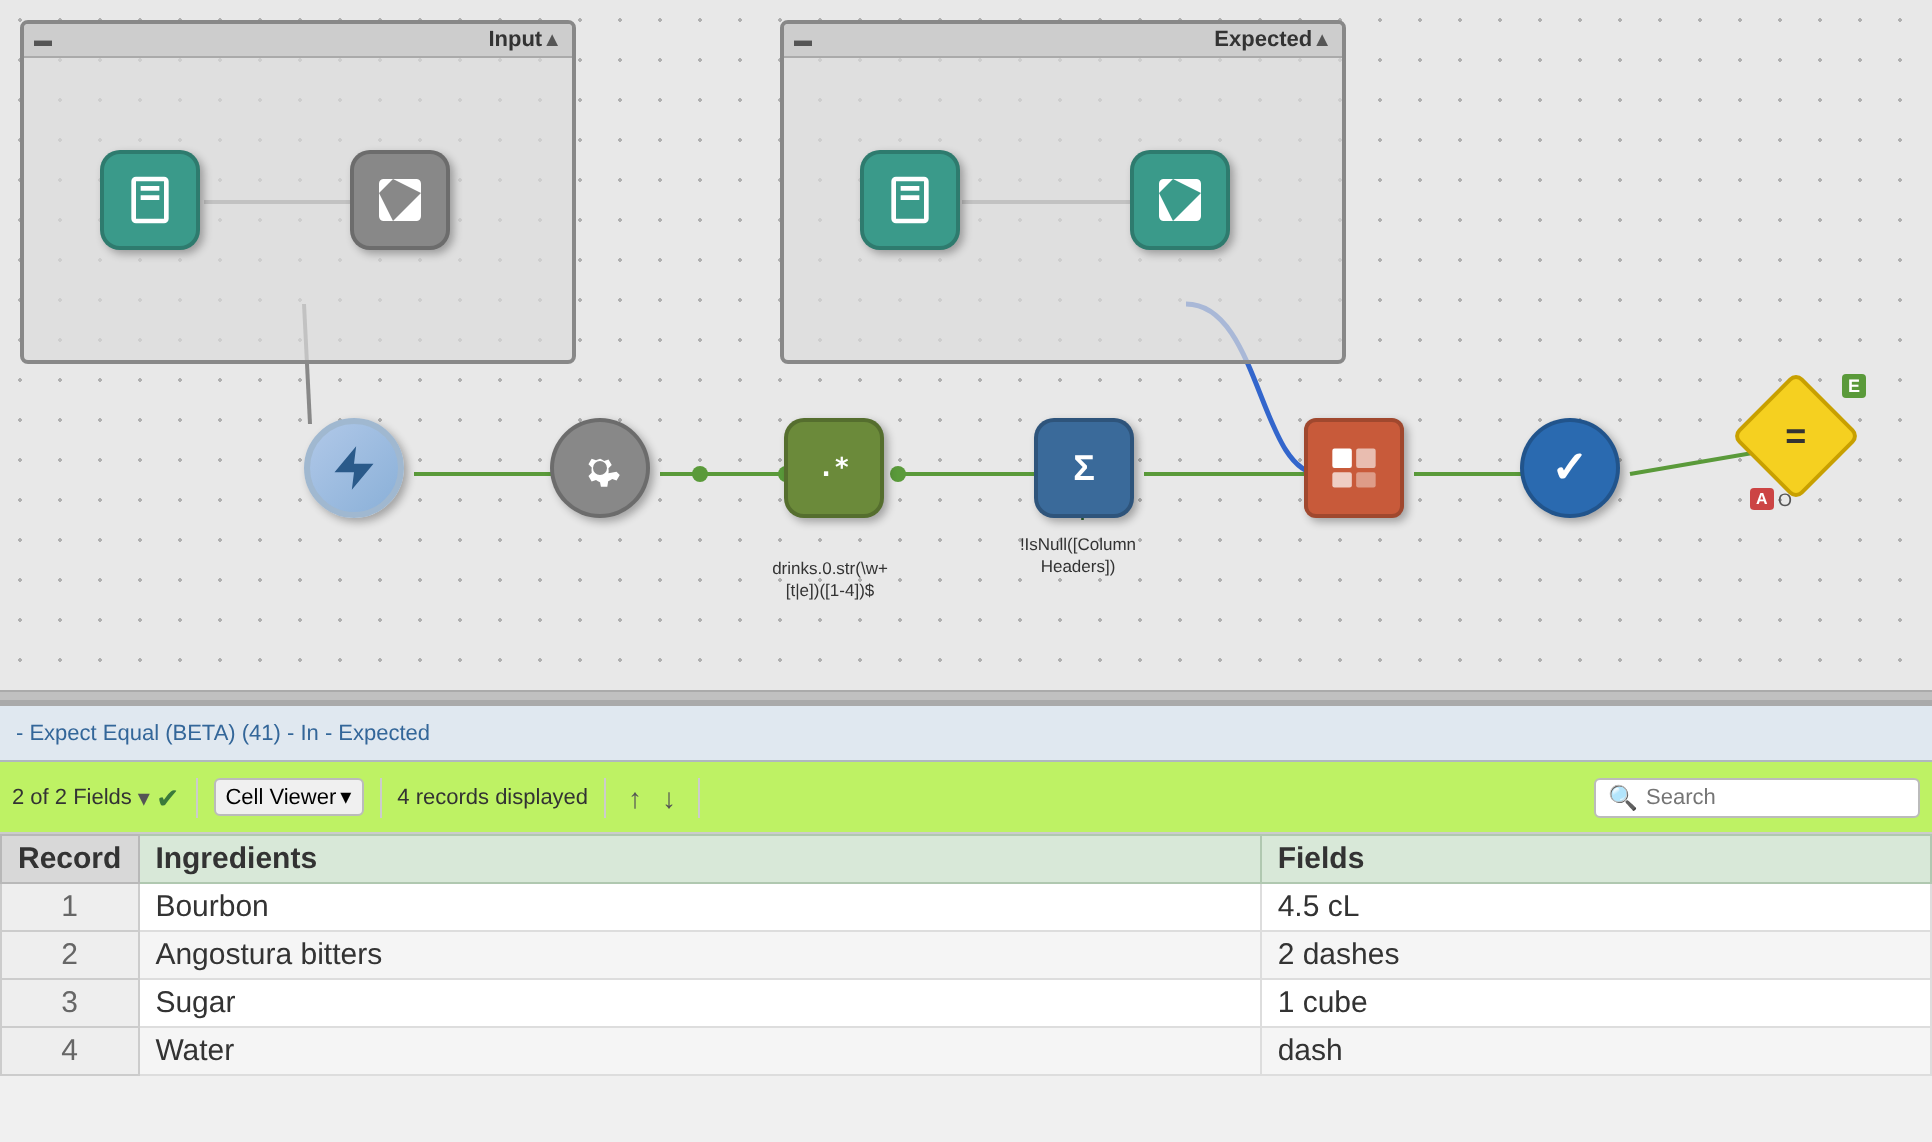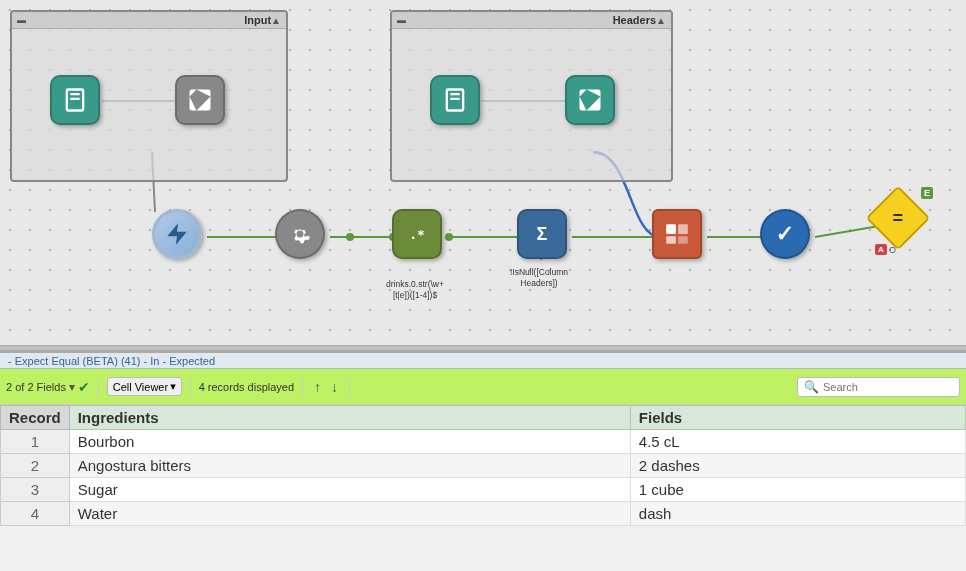--- a/index.html
+++ b/index.html
@@ -110,21 +110,21 @@
       width: 966px;
       height: 226px;
       background: #f0f0f0;
       border-top: 2px solid #aaa;
       display: flex;
       flex-direction: column;
     }
 
     
     .status-bar {
-      height: 16px;
+      height: 28px;
       background: #e0e8f0;
       border-bottom: 1px solid #b0b8c0;
       display: flex;
       align-items: center;
       padding: 0 8px;
       font-size: 11px;
       color: #336699;
     }
 
     
@@ -289,21 +289,21 @@
     <div class="box-title">
       <span style="font-size:9px;color:#555;">▬</span>
       <span class="box-title-text">Input</span>
       <span class="box-chevron">▲</span>
     </div>
   </div>
 
   <div class="node-box" style="left:390px;top:10px;width:283px;height:172px;">
     <div class="box-title">
       <span style="font-size:9px;color:#555;">▬</span>
-      <span class="box-title-text">Headers</span>
+      <span class="box-title-text">Expected</span>
       <span class="box-chevron">▲</span>
     </div>
   </div>
 
   <div class="tool-node" style="left:50px;top:75px;">
     <div class="node-icon book-teal">
       <svg width="28" height="28" viewBox="0 0 24 24" fill="white">
           <path d="M6 2h12a2 2 0 0 1 2 2v16a2 2 0 0 1-2 2H6a2 2 0 0 1-2-2V4a2 2 0 0 1 2-2zm0 2v16h12V4H6zm2 2h8v2H8V6zm0 4h8v2H8v-2z"></path>
         </svg>
     </div>

